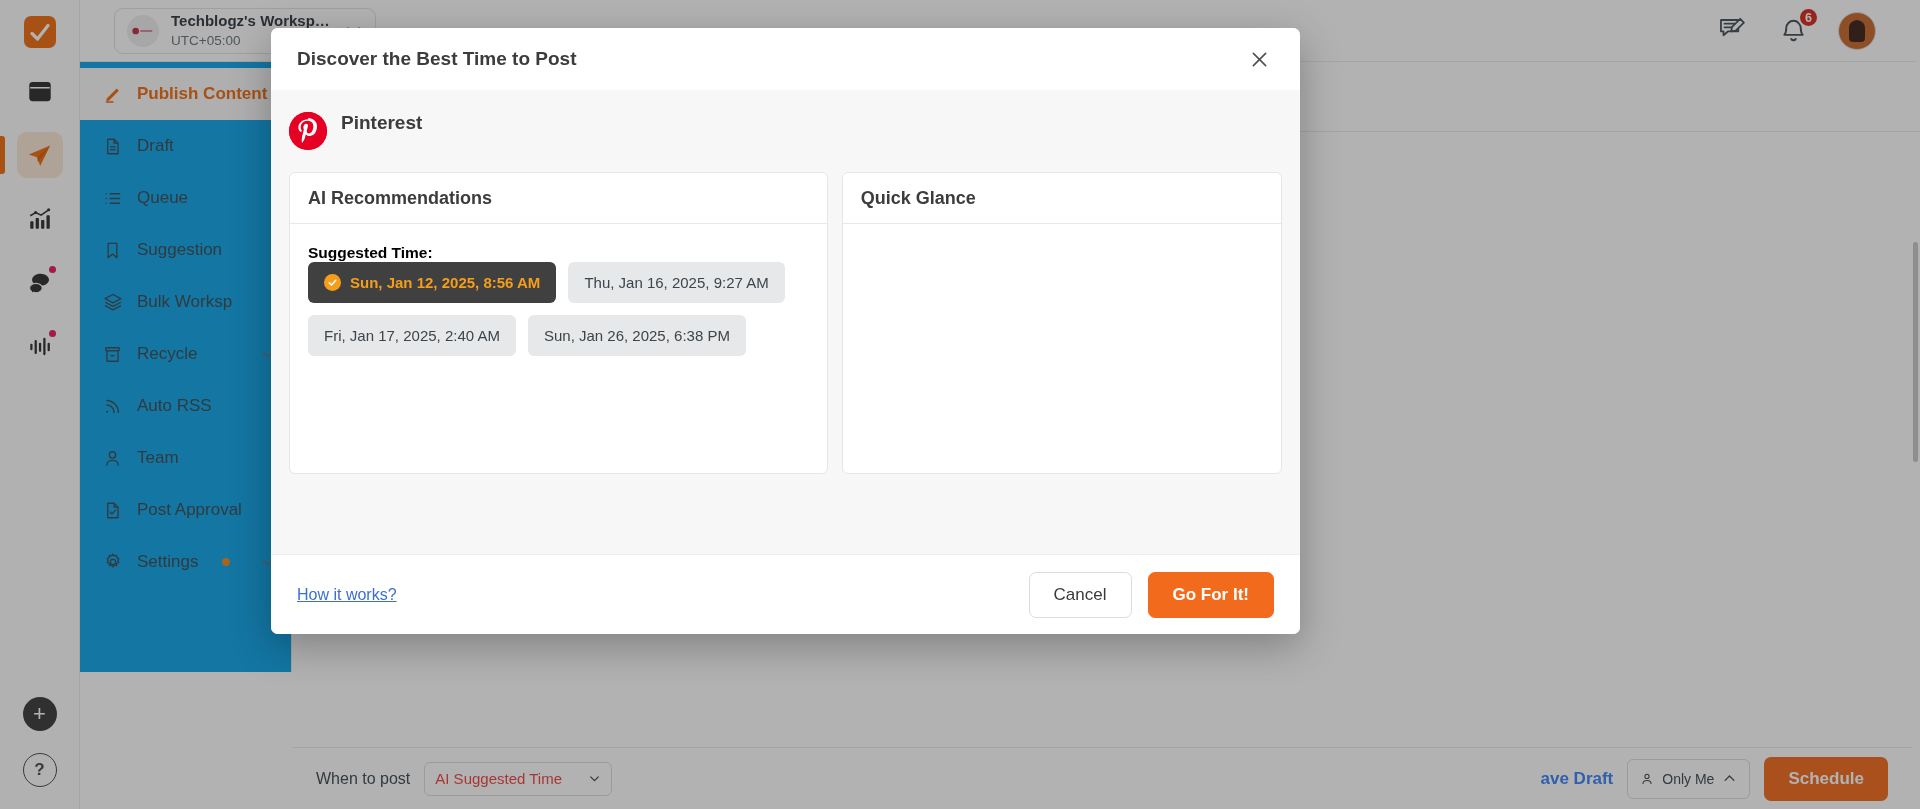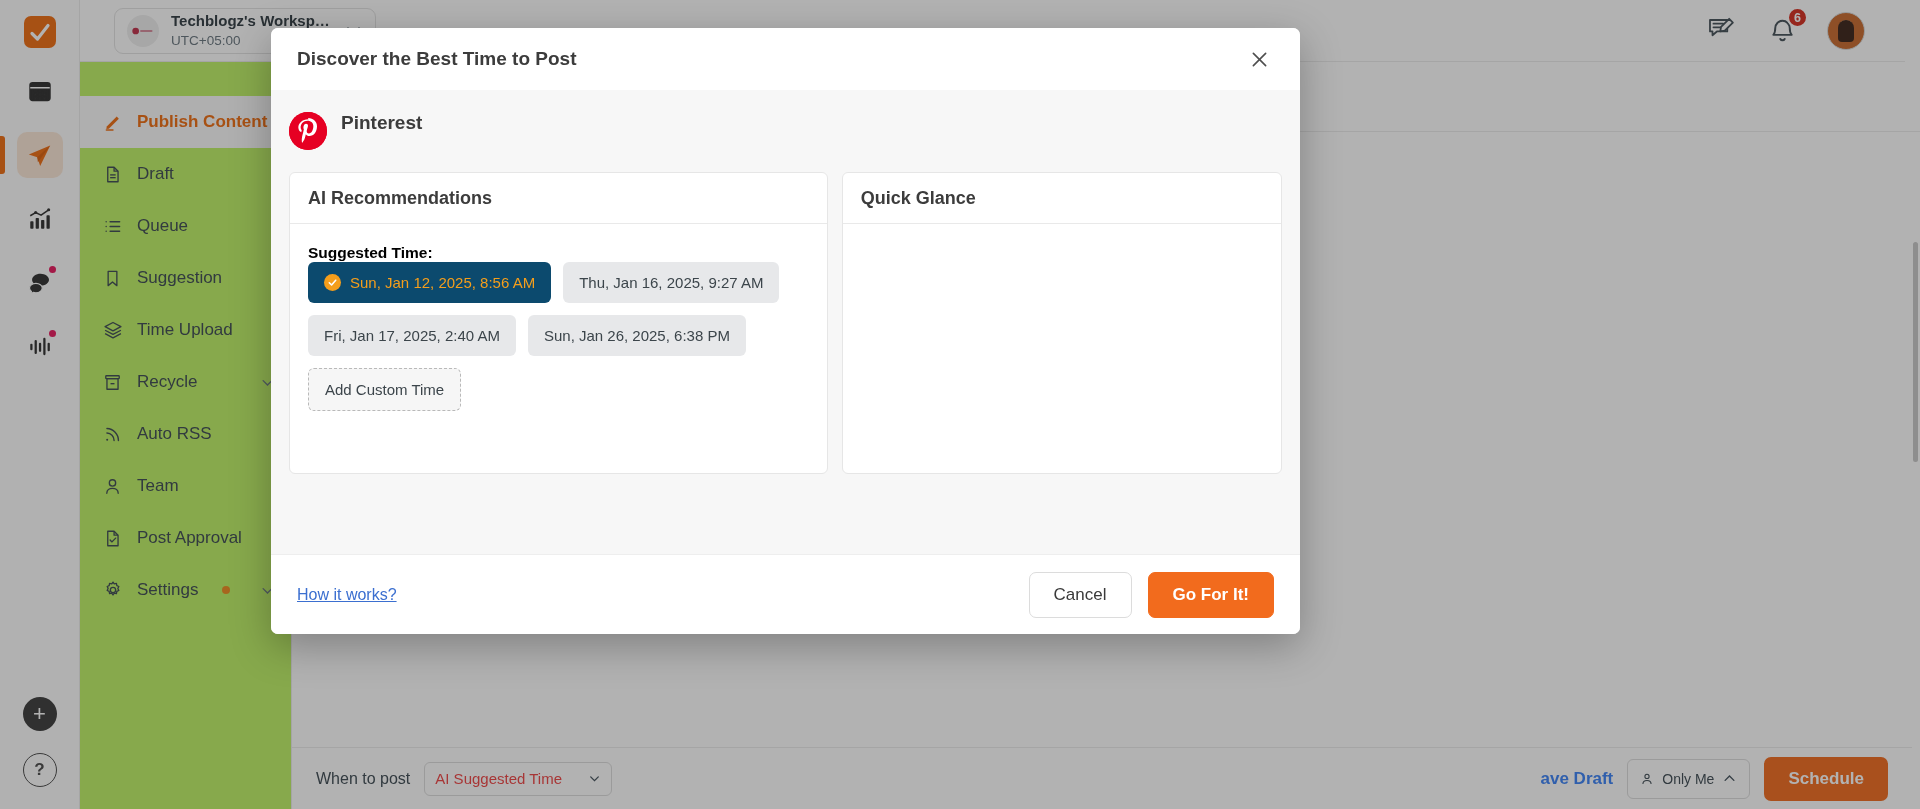--- a/index.html
+++ b/index.html
@@ -58,37 +58,37 @@
   }
   .rail-help {
     width: 34px; height: 34px; border-radius: 50%;
     border: 1.6px solid #4a4a4a; color: #4a4a4a;
     display: flex; align-items: center; justify-content: center;
     font-size: 17px; margin-bottom: 22px; font-weight: 600;
   }
 
   
   .nav {
-    position: absolute; left: 80px; top: 0; width: 212px; height: 809px;
-    background: #bef264; border-right: 1px solid #ececec;
-    padding-top: 96px;
+    position: absolute; left: 80px; top: 0; width: 212px; height: 672px;
+    background: #0ea5e9; border-right: 1px solid #ececec;
+    padding-top: 68px;
   }
   .nav-item {
     display: flex; align-items: center; gap: 14px;
     height: 52px; padding-left: 22px; color: #3d4a52;
     font-size: 17px;
   }
   .nav-item.active { color: #ef6c10; font-weight: 700; background: #fafafa; }
   .nav-ico { width: 21px; height: 21px; display: inline-flex; align-items: center; justify-content: center; flex: 0 0 21px; }
   .nav-chev { margin-left: auto; margin-right: 16px; color: #6b7a83; }
   .nav-dot { width: 8px; height: 8px; border-radius: 50%; background: #ef8b1f; margin-left: 10px; }
 
   
   .topbar {
-    position: absolute; left: 80px; top: 0; right: 15px; height: 62px;
+    position: absolute; left: 80px; top: 0; right: 4px; height: 62px;
     background: #ffffff; border-bottom: 1px solid #ececec;
     display: flex; align-items: center; padding: 0 22px;
   }
   .ws-chip {
     display: flex; align-items: center; gap: 12px;
     border: 1px solid #e2e2e2; border-radius: 9px;
     padding: 6px 12px; height: 46px; min-width: 262px;
     margin-left: 12px;
   }
   .ws-avatar {
@@ -221,21 +221,21 @@
     font-size: 18px; font-weight: 700; color: #3c3c3c;
   }
   .panel-body { padding: 20px 18px 22px 18px; }
   .sugg-label { font-size: 15.5px; font-weight: 700; color: #000000; }
   .chips { display: flex; flex-wrap: wrap; gap: 12px; }
   .chip {
     background: #e7e8ea; border-radius: 6px;
     padding: 12px 16px; font-size: 15px; color: #3c454b;
     display: flex; align-items: center; gap: 9px; white-space: nowrap;
   }
-  .chip.selected { background: #0c4a6e; color: #f59e1b; font-weight: 400; }
+  .chip.selected { background: #404040; color: #f59e1b; font-weight: 700; }
   .chip-check {
     width: 17px; height: 17px; border-radius: 50%; background: #f59e1b;
     color: #fff; display: flex; align-items: center; justify-content: center;
     font-size: 11px; flex: 0 0 17px;
   }
   .chip.custom {
     background: #f6f6f6; border: 1.5px dashed #b9b9b9; color: #3c454b;
   }
 
   .qg-body {
@@ -378,21 +378,21 @@
       </div>
 
       <div class="nav-item">
         <span class="nav-ico">
           <svg width="20" height="20" viewBox="0 0 24 24" fill="none" stroke="#3d4a52" stroke-width="1.6" stroke-linejoin="round">
             <path d="M12 3 L21.5 8 L12 13 L2.5 8 Z"></path>
               <path d="M2.5 12.3 L12 17.3 L21.5 12.3"></path>
               <path d="M2.5 16.4 L12 21.4 L21.5 16.4"></path>
           </svg>
         </span>
-        <span>Time Upload</span>
+        <span>Bulk Worksp</span>
       </div>
 
       <div class="nav-item">
         <span class="nav-ico">
           <svg width="19" height="19" viewBox="0 0 24 24" fill="none" stroke="#3d4a52" stroke-width="1.7" stroke-linejoin="round">
             <rect x="3.5" y="3.5" width="17" height="3.6" rx="0.8"></rect>
             <path d="M5 7.1h14v13.4H5z"></path>
               <line x1="9.5" y1="13.5" x2="14.5" y2="13.5"></line>
           </svg>
         </span>
@@ -592,23 +592,20 @@
 
               <div class="chip">
                 <span>Fri, Jan 17, 2025, 2:40 AM</span>
               </div>
 
 
               <div class="chip">
                 <span>Sun, Jan 26, 2025, 6:38 PM</span>
               </div>
 
-              <div class="chip custom">
-                <span>Add Custom Time</span>
-              </div>
 
             </div>
           </div>
         </div>
 
         <div class="panel panel-right">
           <div class="panel-head">Quick Glance</div>
         </div>
 
       </div>

